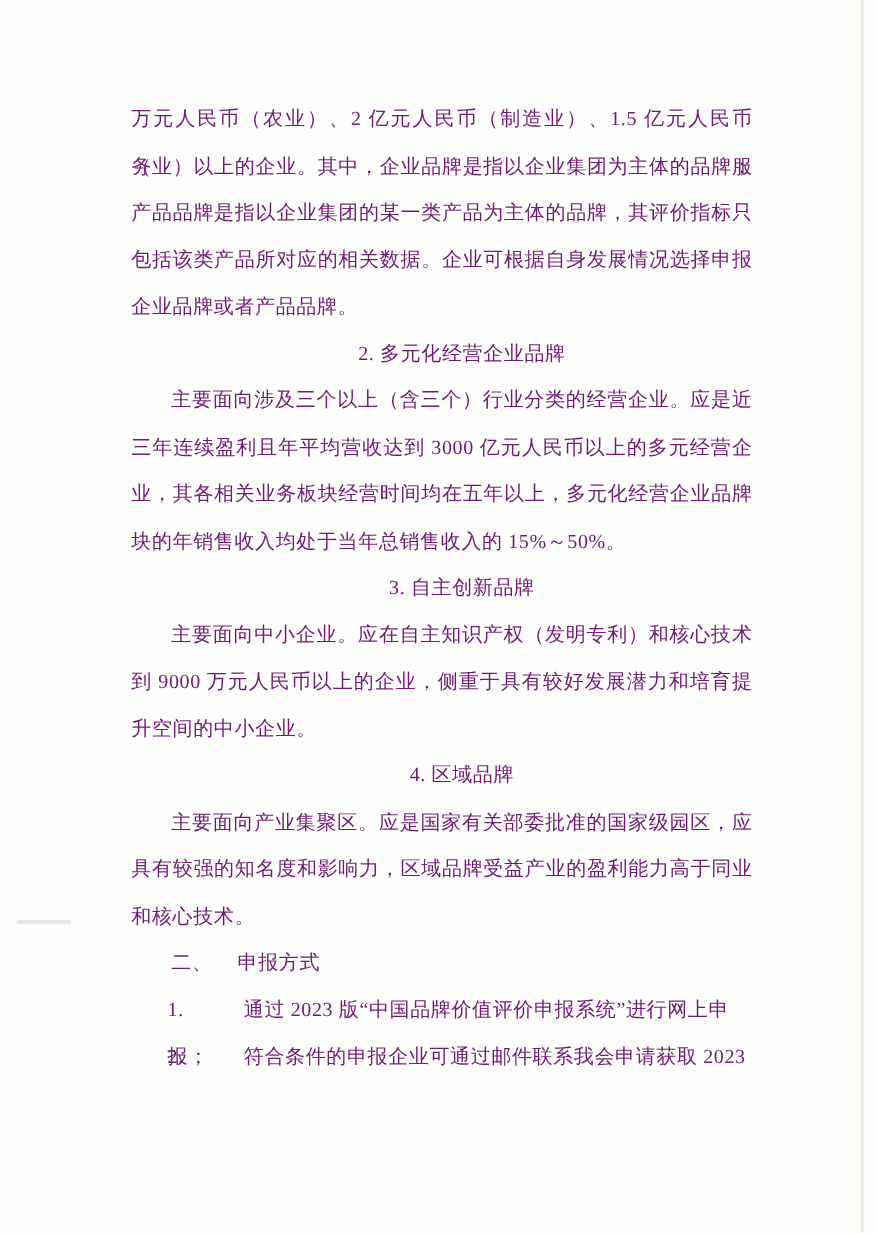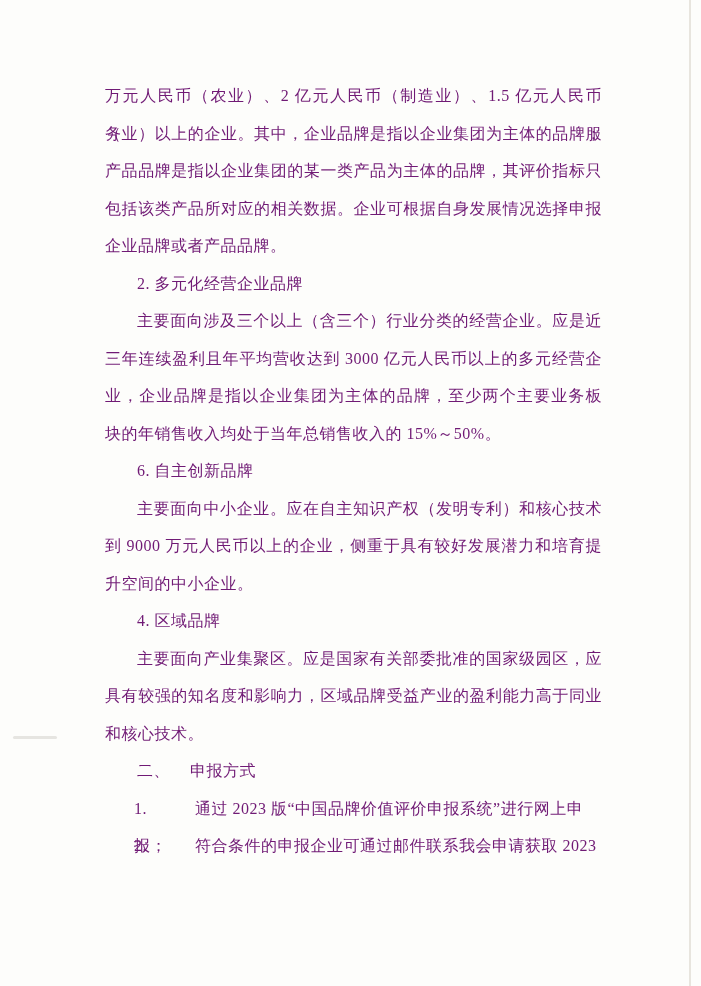--- a/index.html
+++ b/index.html
@@ -26,21 +26,21 @@
     height: 37.5px;
     letter-spacing: 0.5px;
   }
   
   .fill {
     text-align: justify;
     text-align-last: justify;
     text-justify: inter-character;
   }
   
-  .indent { padding-left: 32px; }
+  .indent { padding-left: 32px; text-align: center; }
   
   .heading { padding-left: 32px; }
   .heading .num { display: inline-block; width: 53px; }
   
   .item { padding-left: 29px; }
   .item .num { display: inline-block; width: 61px; }
   
   .edge-line {
     position: absolute;
     left: 689px; top: 0;
@@ -66,24 +66,24 @@
   <div class="textblock">
     <div class="line fill"><span>万元人民币（农业）、2 亿元人民币（制造业）、1.5 亿元人民币（服</span></div>
     <div class="line fill"><span>务业）以上的企业。其中，企业品牌是指以企业集团为主体的品牌；</span></div>
     <div class="line fill"><span>产品品牌是指以企业集团的某一类产品为主体的品牌，其评价指标只</span></div>
     <div class="line fill"><span>包括该类产品所对应的相关数据。企业可根据自身发展情况选择申报</span></div>
     <div class="line"><span>企业品牌或者产品品牌。</span></div>
 
     <div class="line indent"><span>2. 多元化经营企业品牌</span></div>
     <div class="line indent fill"><span>主要面向涉及三个以上（含三个）行业分类的经营企业。应是近</span></div>
     <div class="line fill"><span>三年连续盈利且年平均营收达到 3000 亿元人民币以上的多元经营企</span></div>
-    <div class="line fill"><span>业，企业品牌是指以企业集团为主体的品牌，至少两个主要业务板</span></div>
+    <div class="line fill"><span>业，其各相关业务板块经营时间均在五年以上，多元化经营企业品牌</span></div>
     <div class="line"><span>块的年销售收入均处于当年总销售收入的 15%～50%。</span></div>
 
-    <div class="line indent"><span>6. 自主创新品牌</span></div>
+    <div class="line indent"><span>3. 自主创新品牌</span></div>
     <div class="line indent fill"><span>主要面向中小企业。应在自主知识产权（发明专利）和核心技术</span></div>
     <div class="line fill"><span>到 9000 万元人民币以上的企业，侧重于具有较好发展潜力和培育提</span></div>
     <div class="line"><span>升空间的中小企业。</span></div>
 
     <div class="line indent"><span>4. 区域品牌</span></div>
     <div class="line indent fill"><span>主要面向产业集聚区。应是国家有关部委批准的国家级园区，应</span></div>
     <div class="line fill"><span>具有较强的知名度和影响力，区域品牌受益产业的盈利能力高于同业</span></div>
     <div class="line"><span>和核心技术。</span></div>
 
     <div class="line heading">

